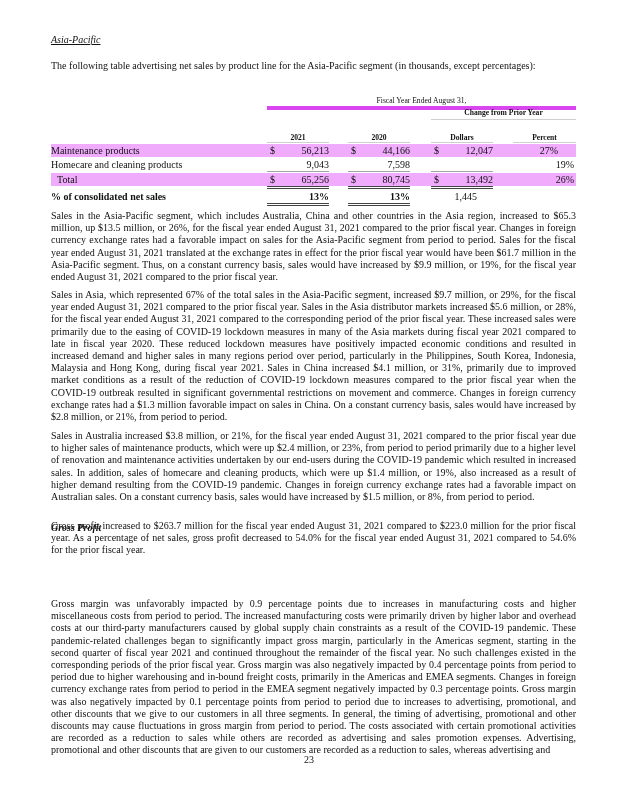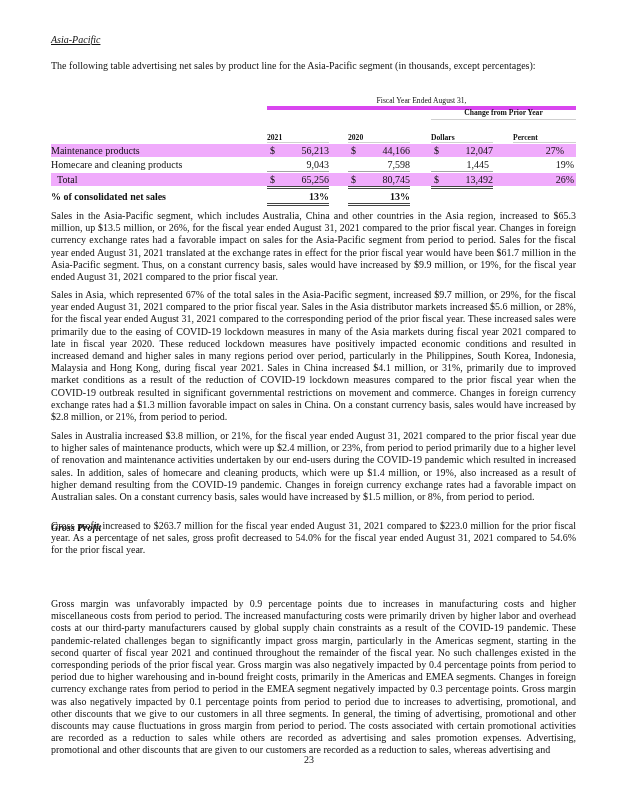--- a/index.html
+++ b/index.html
@@ -22,21 +22,21 @@
     text-align: center; font-size: 7.6px; font-weight: normal;
     border-bottom: 4px solid #d946ef; padding-bottom: 1px;
   }
   .hdr-change {
     position: absolute; left: 380px; width: 145px; top: 20px;
     text-align: center; font-size: 7.6px; font-weight: bold; line-height: 9.5px;
     border-bottom: 1px solid #cfcfcf; padding-bottom: 1px;
   }
   .colh {
     position: absolute; top: 45px; font-size: 7.6px; font-weight: bold;
-    border-bottom: 1px solid #cfcfcf; line-height: 9px;
+    text-align: center; border-bottom: 1px solid #cfcfcf; line-height: 9px;
   }
   .row {
     position: absolute; left: 0; width: 525px; height: 13px; line-height: 13px;
   }
   .row.shade { background: #f0abfc; }
   .row .lbl { position: absolute; left: 0; }
   .row .lbl.indent { left: 6px; }
   .row .lbl.bold { font-weight: bold; }
   .cell { position: absolute; top: 0; height: 13px; }
   .cur { position: absolute; }
@@ -79,34 +79,34 @@
         </div>
       <div class="cell" style="left:297px;width:62px;">
           <span class="cur" style="left:3px;">$</span>
           <span class="num" style="right:0;">44,166</span>
         </div>
       <div class="cell" style="left:380px;width:62px;">
           <span class="cur" style="left:3px;">$</span>
           <span class="num" style="right:0;">12,047</span>
         </div>
       <div class="cell" style="left:462px;width:63px;">
-          <span class="num" style="right:12px;">27%</span>
+          <span class="num" style="right:18px;">27%</span>
         </div>
     </div>
 
     <div class="row" style="top:70px;">
       <span class="lbl">Homecare and cleaning products</span>
       <div class="cell ul1" style="left:216px;width:62px;">
           <span class="num" style="right:0;">9,043</span>
         </div>
       <div class="cell ul1" style="left:297px;width:62px;">
           <span class="num" style="right:0;">7,598</span>
         </div>
       <div class="cell ul1" style="left:380px;width:62px;">
-          <span class="num" style="right:4px;">1,445</span>
+          <span class="num" style="right:16px;margin-top:32px;">1,445</span>
         </div>
       <div class="cell" style="left:462px;width:63px;">
           <span class="num" style="right:2px;">19%</span>
         </div>
     </div>
 
     <div class="row shade" style="top:85px;">
       <span class="lbl indent">Total</span>
       <div class="cell ul2" style="left:216px;width:62px;">
           <span class="cur" style="left:3px;">$</span>

